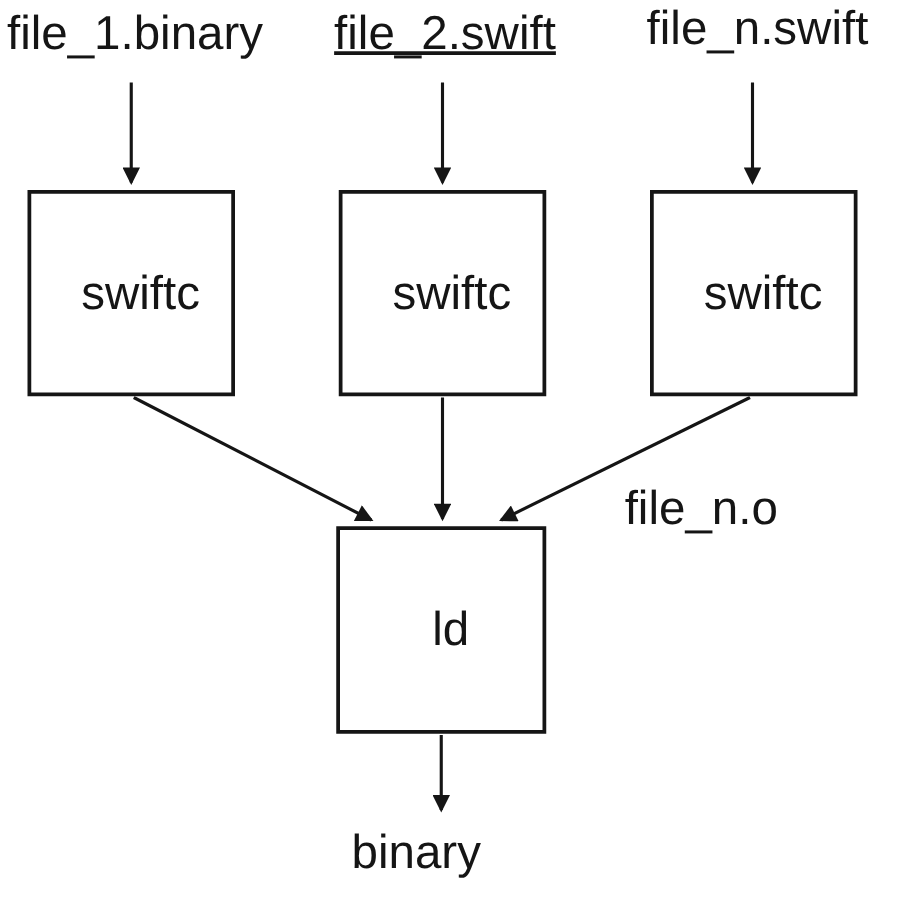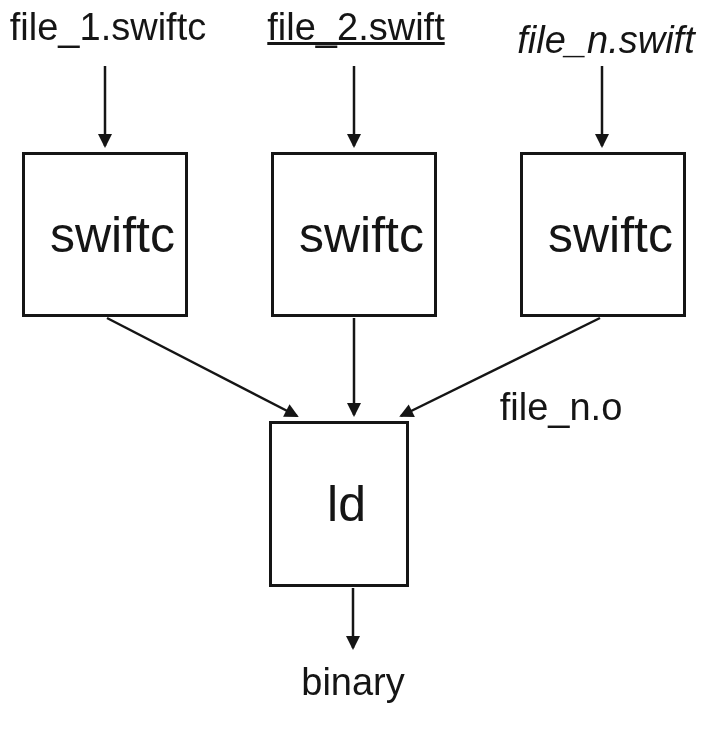--- a/index.html
+++ b/index.html
@@ -26,21 +26,21 @@
   .node {
     position: absolute;
     box-sizing: border-box;
     border: 3px solid var(--ink, #111111);
     background: var(--bg, #ffffff);
     display: flex;
     align-items: center;
     justify-content: center;
   }
   .node span {
-    font-size: 50px;
+    font-size: 38px;
     line-height: 1;
     white-space: nowrap;
     margin-left: 15px;
   }
   svg.edges {
     position: absolute;
     left: 0; top: 0;
     color: var(--ink, #111111);
   }
   svg.edges line { stroke: currentColor; stroke-width: 2.5; }
@@ -59,35 +59,35 @@
     </defs>
     <line x1="105" y1="66" x2="105" y2="146" marker-end="url(#ah)"></line>
     <line x1="354" y1="66" x2="354" y2="146" marker-end="url(#ah)"></line>
     <line x1="602" y1="66" x2="602" y2="146" marker-end="url(#ah)"></line>
     <line x1="107" y1="318" x2="297" y2="416" marker-end="url(#ah)"></line>
     <line x1="354" y1="318" x2="354" y2="415" marker-end="url(#ah)"></line>
     <line x1="600" y1="318" x2="401" y2="416" marker-end="url(#ah)"></line>
     <line x1="353" y1="588" x2="353" y2="648" marker-end="url(#ah)"></line>
   </svg>
 
-  <div class="lbl" style="left:108px; top:8px;">file_1.swiftc</div>
+  <div class="lbl" style="left:108px; top:8px;">file_1.binary</div>
   <div class="lbl" style="left:356px; top:8px;text-decoration:underline;">file_2.swift</div>
-  <div class="lbl" style="left:606px; top:21px;font-style:italic;">file_n.swift</div>
+  <div class="lbl" style="left:606px; top:4px;">file_n.swift</div>
 
   <div class="node" style="left:22px;  top:152px; width:166px; height:165px;">
     <span>swiftc</span>
   </div>
   <div class="node" style="left:271px; top:152px; width:166px; height:165px;">
     <span>swiftc</span>
   </div>
   <div class="node" style="left:520px; top:152px; width:166px; height:165px;">
     <span>swiftc</span>
   </div>
 
   <div class="lbl" style="left:561px; top:388px;text-align:center;">file_n.o</div>
 
-  <div class="node" style="left:269px; top:421px; width:140px; height:166px;">
+  <div class="node" style="left:269px; top:421px; width:168px; height:166px;">
     <span>ld</span>
   </div>
 
-  <div class="lbl" style="left:353px; top:663px;">binary</div>
+  <div class="lbl" style="left:333px; top:663px;">binary</div>
 
 </div>
 
 </body></html>

